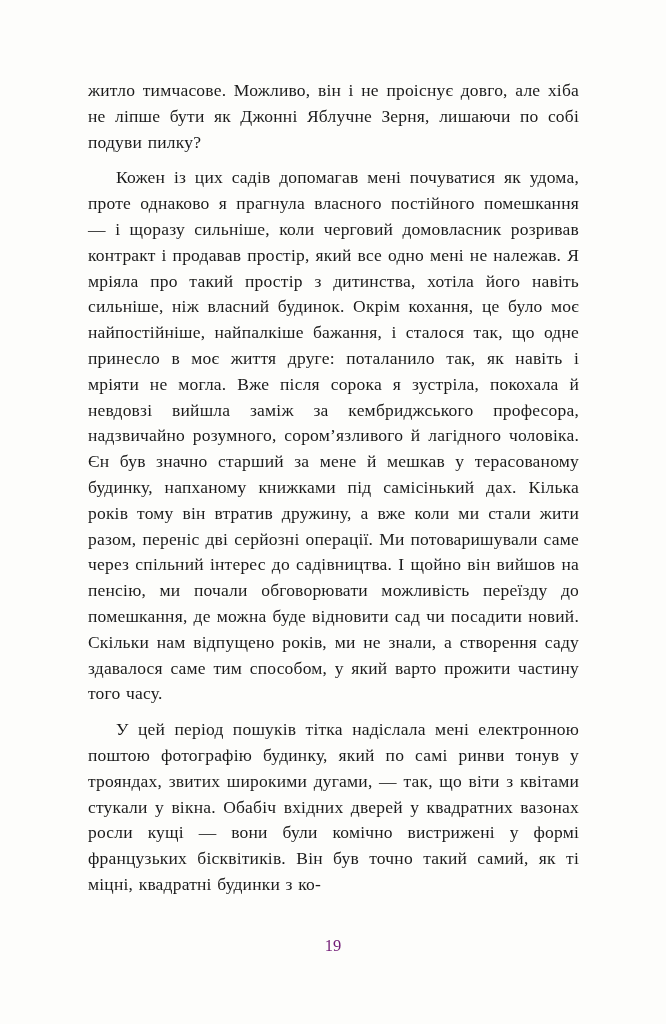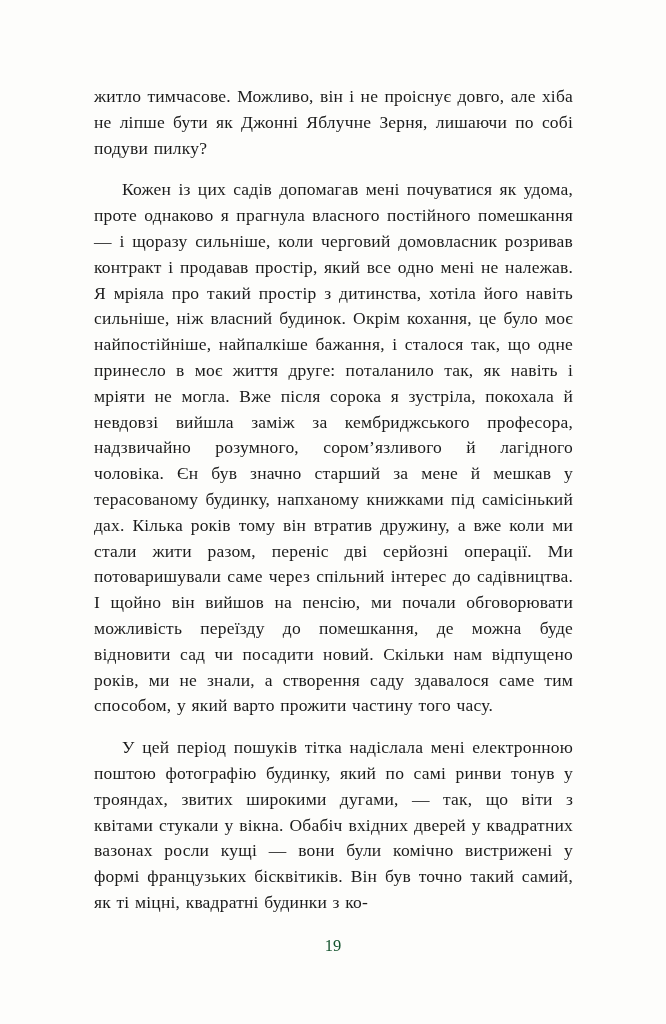--- a/index.html
+++ b/index.html
@@ -22,34 +22,34 @@
   }
   .text-block {
     width: 100%;
     text-align: justify;
     font-size: 17.5px;
     line-height: 25.8px;
     letter-spacing: 0.2px;
     word-spacing: 1px;
   }
   .para {
-    margin: 16px;
+    margin: 10px;
     font-family: Liberation Serif, serif;
   }
   .para.indent {
     text-indent: 28px;
   }
   .page-number {
     position: absolute;
     left: 0;
     right: 0;
     top: 936px;
     text-align: center;
     font-size: 16.5px;
-    color: #14532d;
+    color: #701a75;
   }
 </style>
 </head>
 <body>
 
 <div class="book-page">
   <div class="text-block">
     <p class="para no-indent">житло тимчасове. Можливо, він і не проіснує довго, але хіба не ліпше бути як Джонні Яблучне Зерня, лишаючи по собі подуви пилку?</p>
     <p class="para indent">Кожен із цих садів допомагав мені почуватися як удома, проте однаково я прагнула власного постійного помешкання — і щоразу сильніше, коли черговий домовласник розривав контракт і продавав простір, який все одно мені не належав. Я мріяла про такий простір з дитинства, хотіла його навіть сильніше, ніж власний будинок. Окрім кохання, це було моє найпостійніше, найпалкіше бажання, і сталося так, що одне принесло в моє життя друге: поталанило так, як навіть і мріяти не могла. Вже після сорока я зустріла, покохала й невдовзі вийшла заміж за кембриджського професора, надзвичайно розумного, сором’язливого й лагідного чоловіка. Єн був значно старший за мене й мешкав у терасованому будинку, напханому книжками під самісінький дах. Кілька років тому він втратив дружину, а вже коли ми стали жити разом, переніс дві серйозні операції. Ми потоваришували саме через спільний інтерес до садівництва. І щойно він вийшов на пенсію, ми почали обговорювати можливість переїзду до помешкання, де можна буде відновити сад чи посадити новий. Скільки нам відпущено років, ми не знали, а створення саду здавалося саме тим способом, у який варто прожити частину того часу.</p>
     <p class="para indent">У цей період пошуків тітка надіслала мені електронною поштою фотографію будинку, який по самі ринви тонув у трояндах, звитих широкими дугами, — так, що віти з квітами стукали у вікна. Обабіч вхідних дверей у квадратних вазонах росли кущі — вони були комічно вистрижені у формі французьких бісквітиків. Він був точно такий самий, як ті міцні, квадратні будинки з ко-</p>

